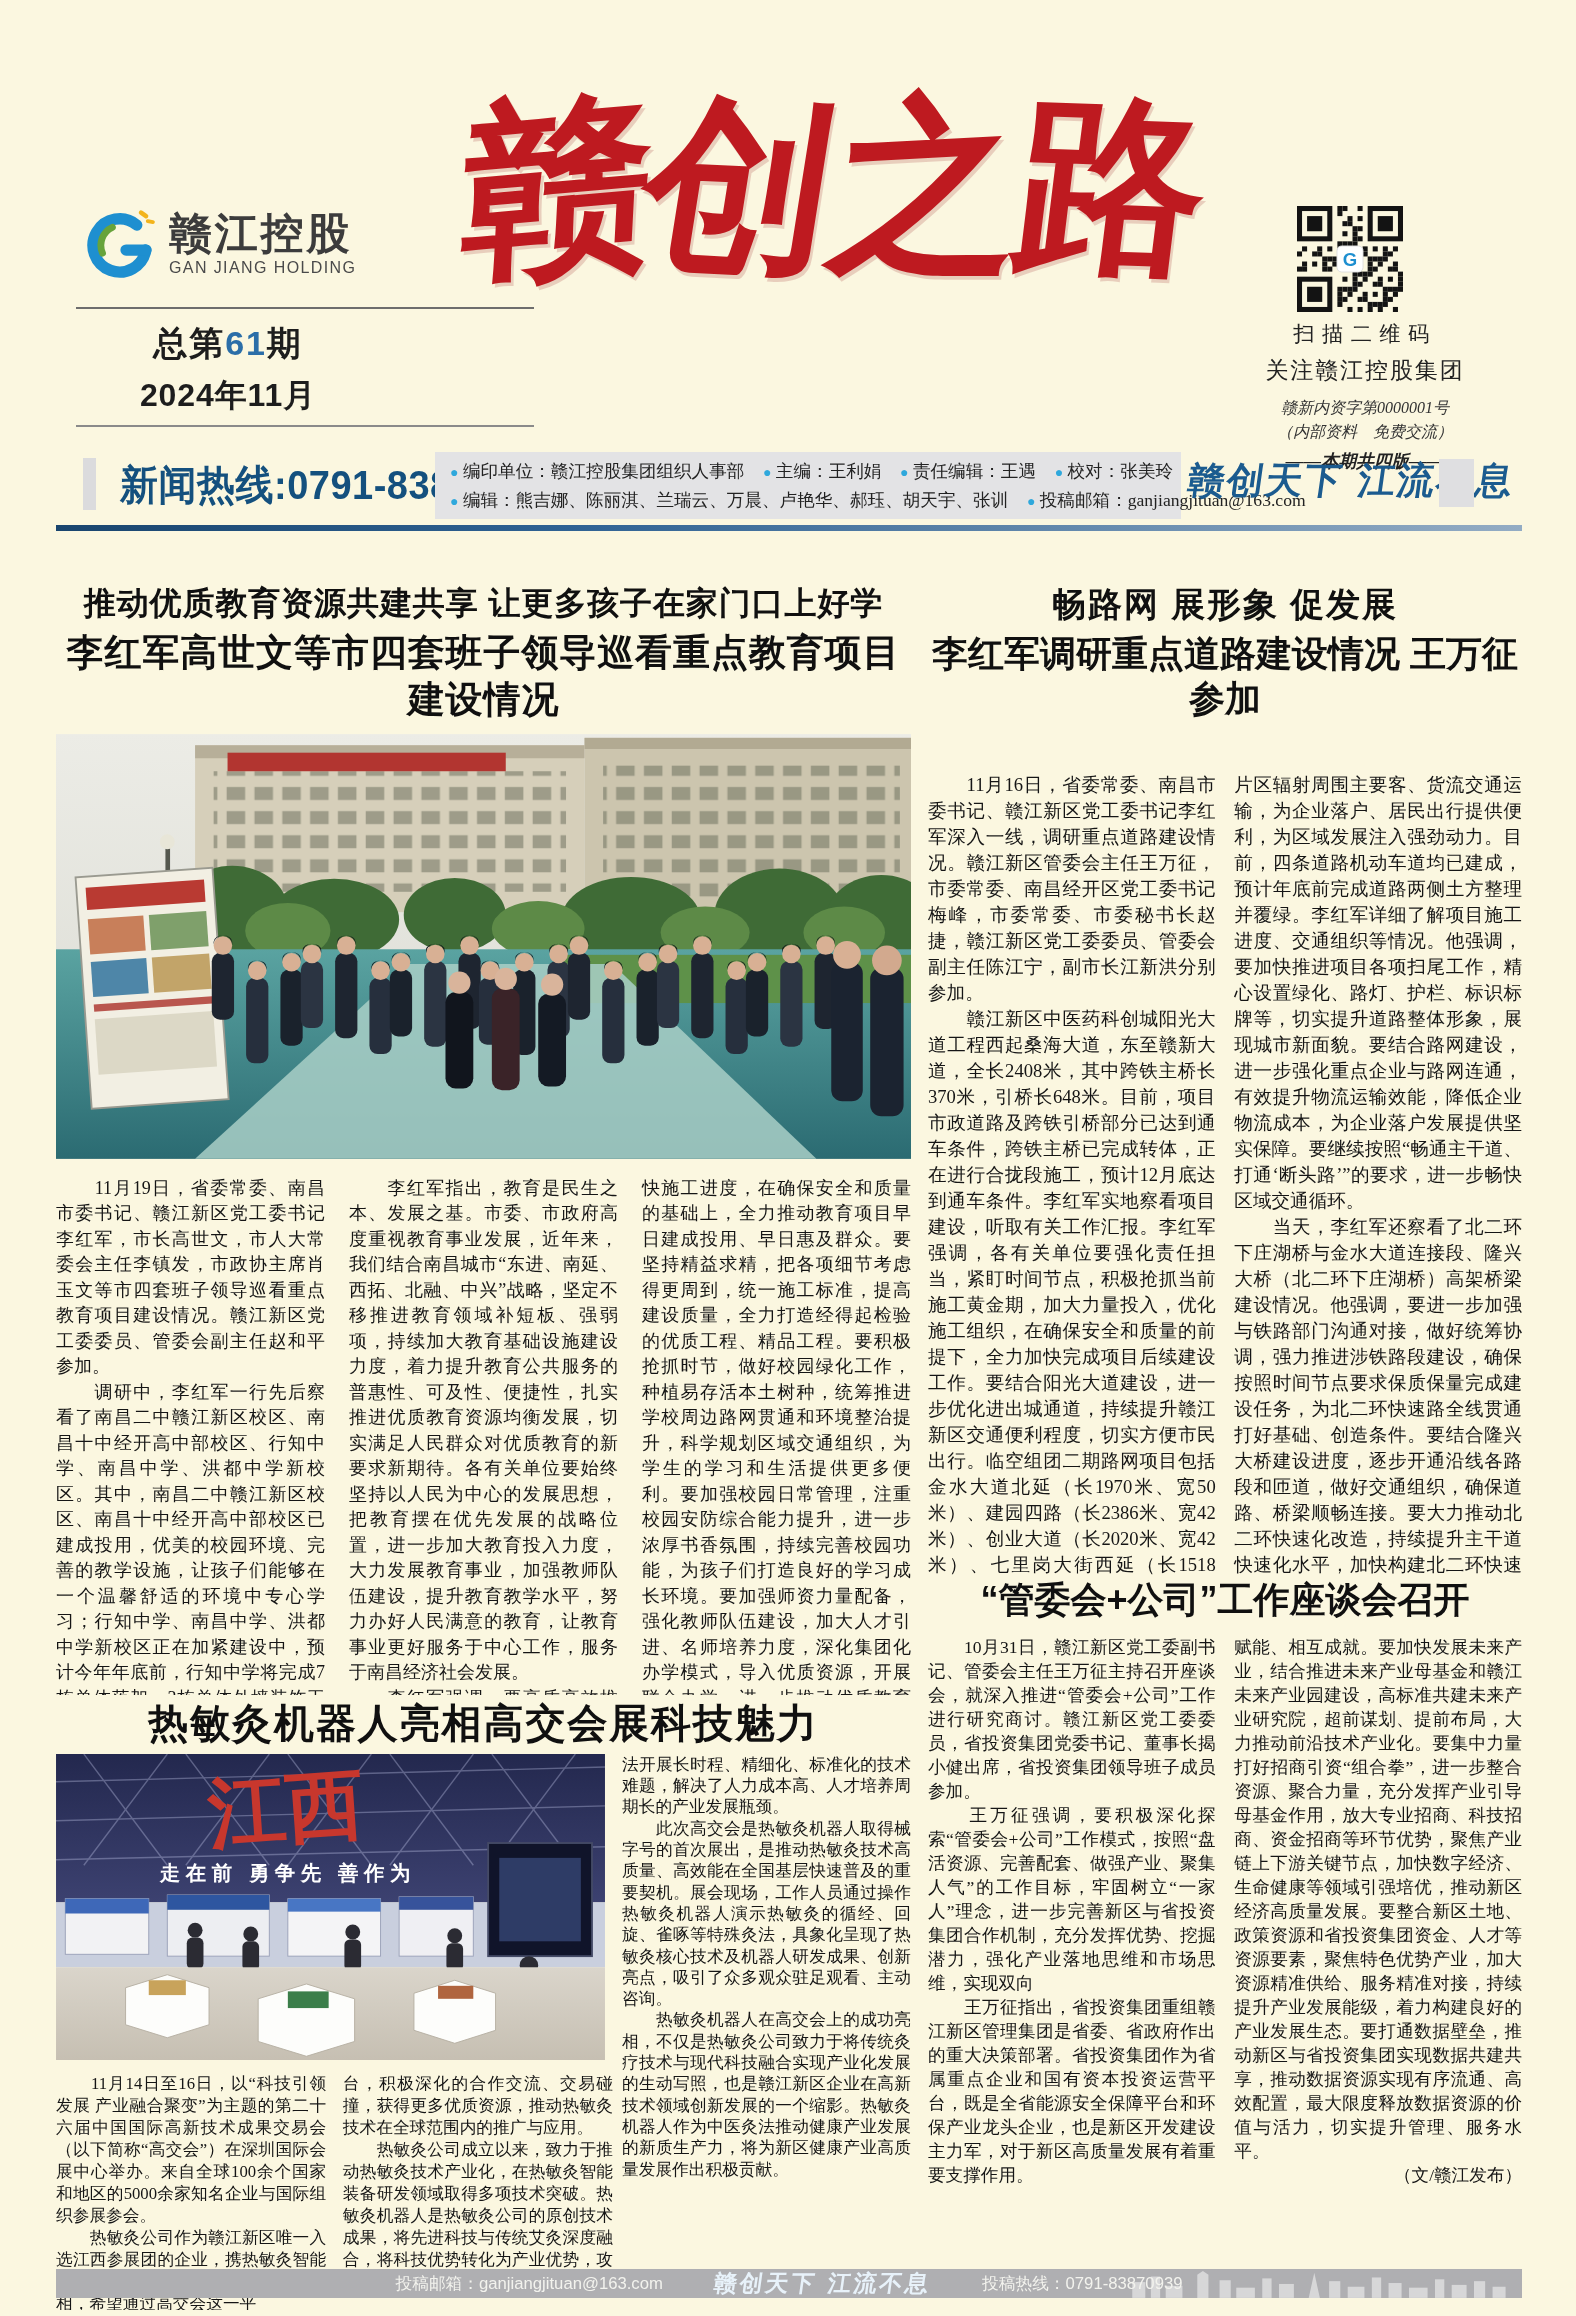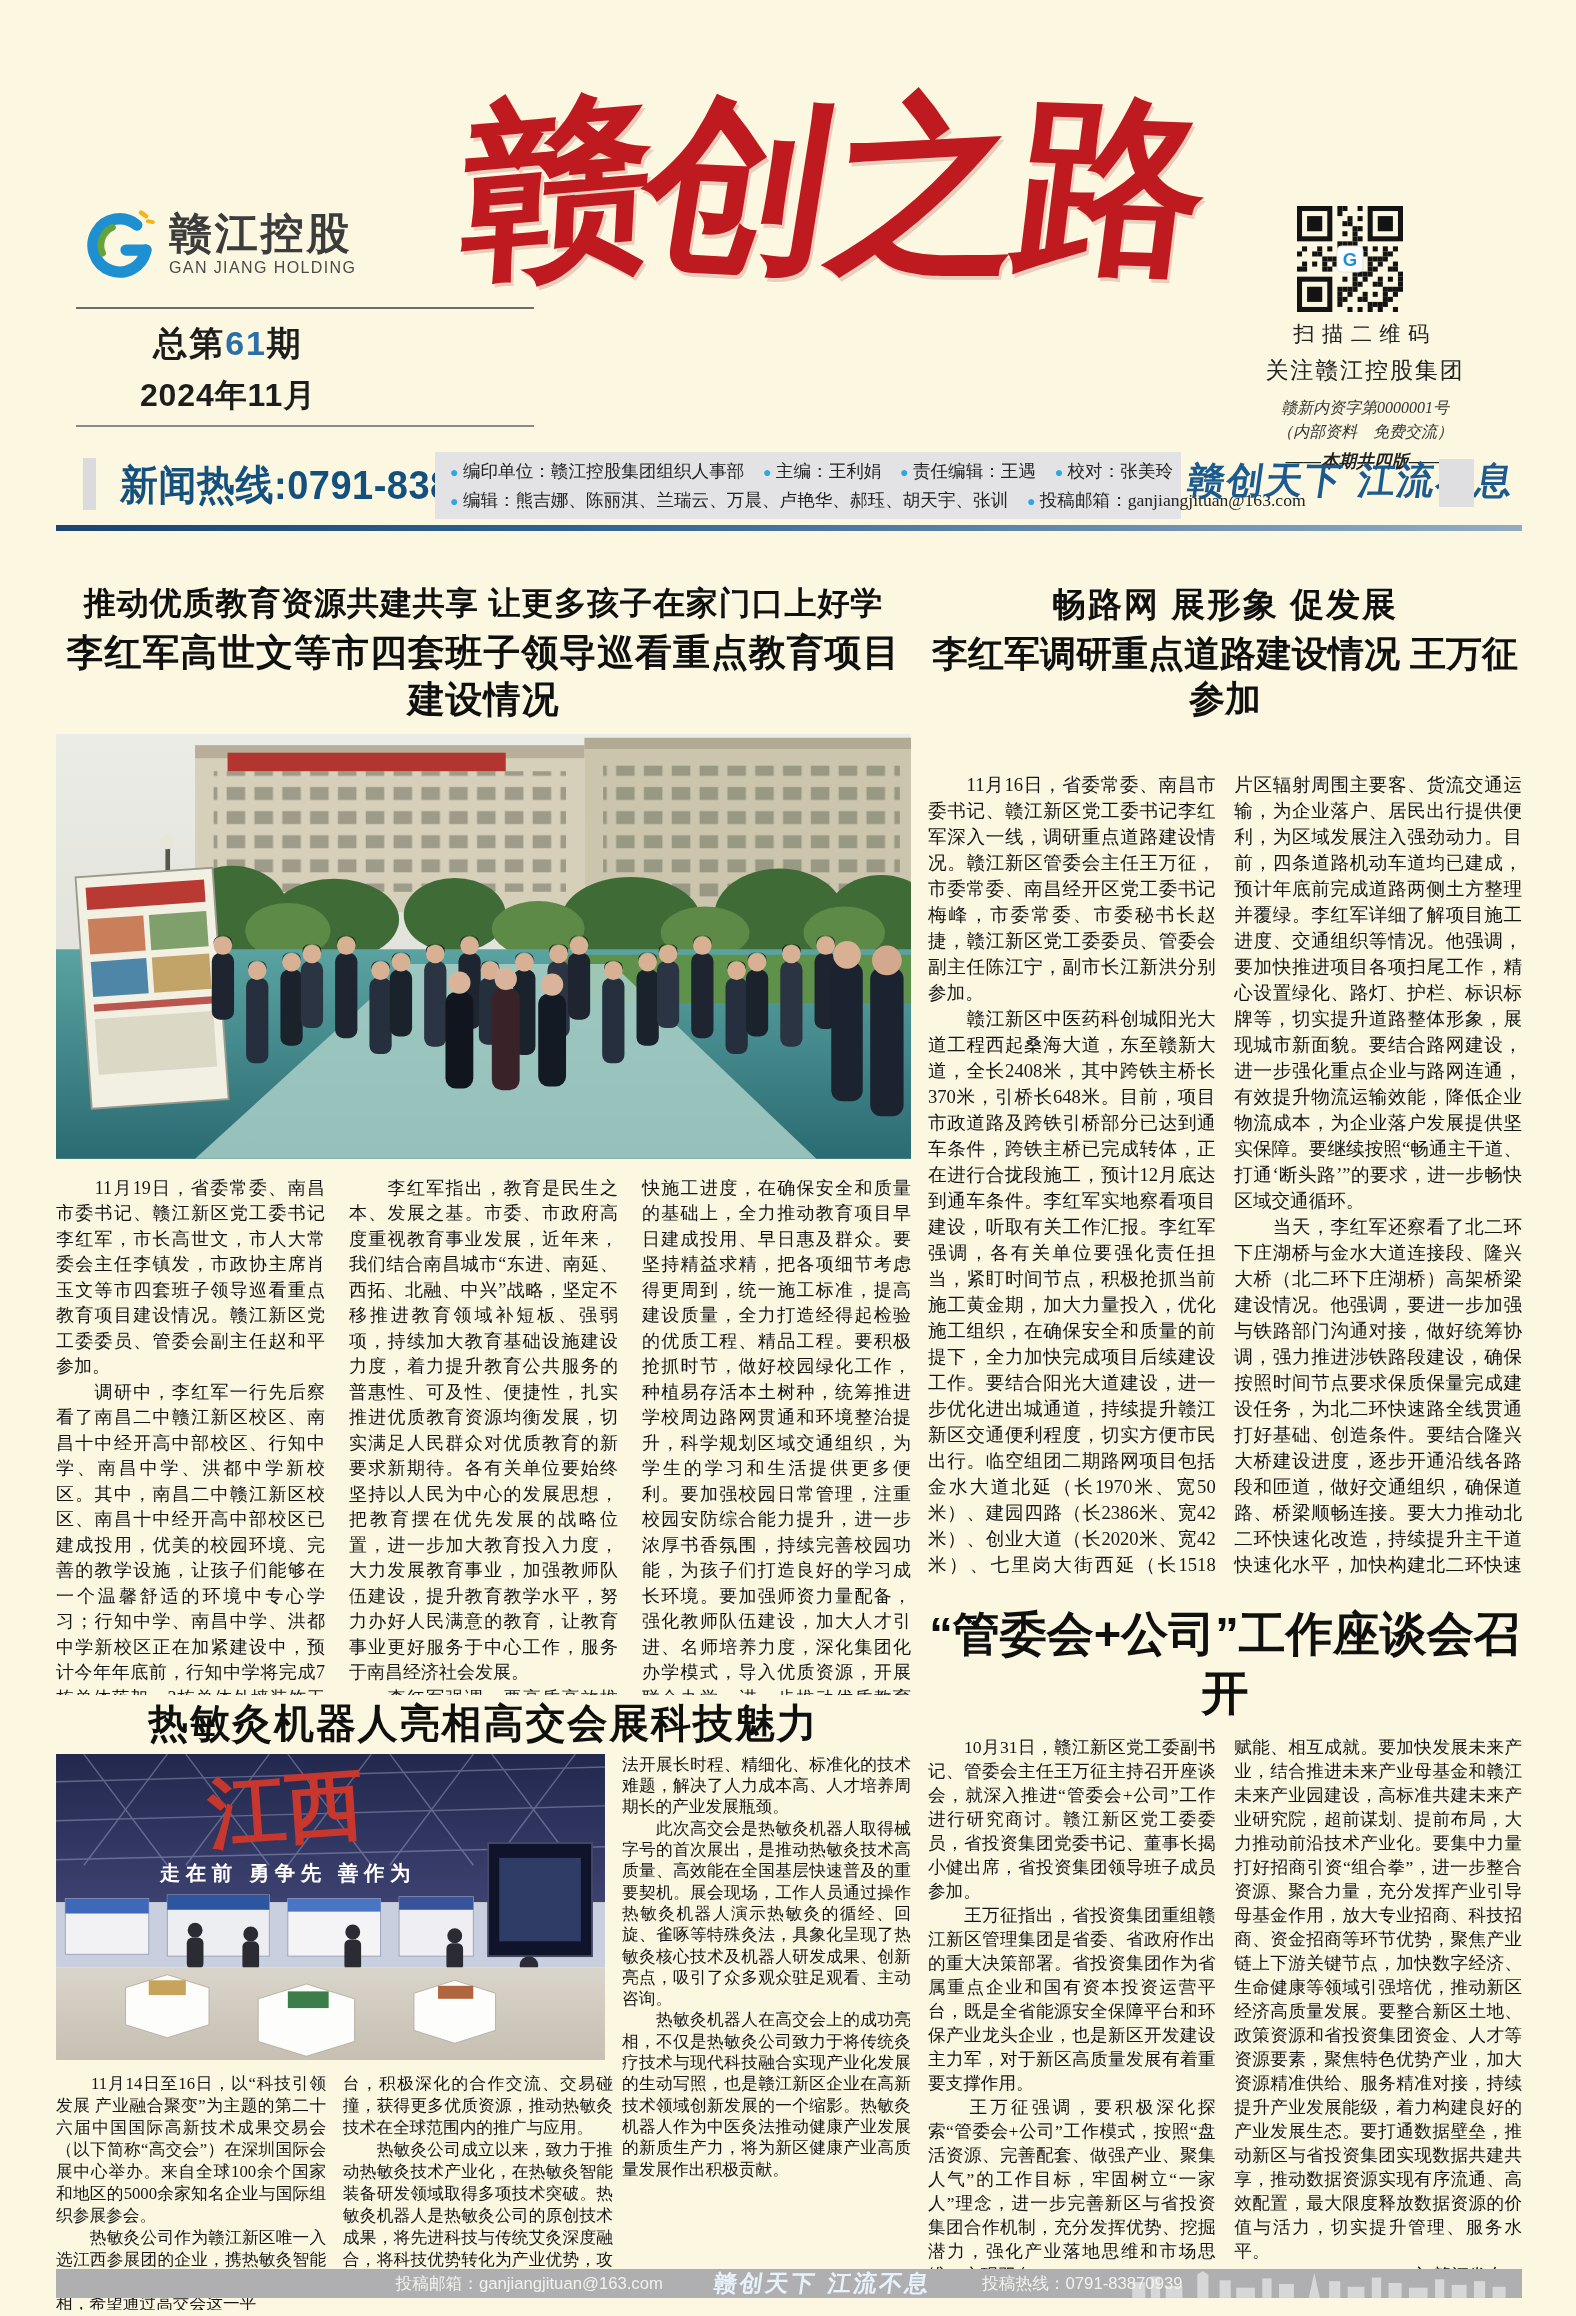--- a/index.html
+++ b/index.html
@@ -49,21 +49,21 @@
              background:linear-gradient(90deg,#19456E 0%,#2F6293 35%,#93ACC4 100%);}
   
   .leftcol{position:absolute;left:56px;top:568px;width:855px;padding-top:15px;}
   .rightcol{position:absolute;left:928px;top:568px;width:594px;padding-top:15px;}
   .hl{font-family:"Liberation Sans",sans-serif;font-weight:bold;text-align:center;color:#101010;line-height:1.25;}
   .edu-h1{font-size:32px;letter-spacing:0.9px;}
   .edu-h2{font-size:37px;margin-top:7.4px;letter-spacing:0.9px;}
   .road-h1{font-size:34px;letter-spacing:1.9px;}
   .road-h2{font-size:36px;margin-top:5.6px;}
   .moxa-h{font-size:40px;margin-top:3.7px;letter-spacing:1.9px;}
-  .meet-h{font-size:47px;margin-top:28px;}
+  .meet-h{font-size:36px;}
   .photo1{margin-top:11px;width:855px;height:425px;display:block;}
   .cols{display:flex;margin-top:16.7px;overflow:hidden;}
   .edu-cols{gap:24px;height:519px;}
   .road-cols{gap:18.6px;height:839px;}
   .meet-cols{gap:18.6px;height:594px;margin-top:13px;}
   .tcol{flex:1;text-align:justify;}
   .tcol p{margin:0;}
   .edu-cols .tcol{font-size:18px;line-height:25.5px;}
   .road-cols .tcol{font-size:18.6px;line-height:26px;margin-top:34px;}
   .meet-cols .tcol{font-size:17.6px;line-height:24px;}
@@ -535,22 +535,22 @@
           </div>
 
       </div>
     </div>
 
     <div class="hl meet-h">“管委会+公司”工作座谈会召开</div>
 
     <div class="cols meet-cols">
       <div class="tcol">
           <p>　　10月31日，赣江新区党工委副书记、管委会主任王万征主持召开座谈会，就深入推进“管委会+公司”工作进行研究商讨。赣江新区党工委委员，省投资集团党委书记、董事长揭小健出席，省投资集团领导班子成员参加。</p>
+          <p>　　王万征强调，要积极深化探索“管委会+公司”工作模式，按照“盘活资源、完善配套、做强产业、聚集人气”的工作目标，牢固树立“一家人”理念，进一步完善新区与省投资集团合作机制，充分发挥优势、挖掘潜力，强化产业落地思维和市场思维，实现双向</p>
           <p>　　王万征指出，省投资集团重组赣江新区管理集团是省委、省政府作出的重大决策部署。省投资集团作为省属重点企业和国有资本投资运营平台，既是全省能源安全保障平台和环保产业龙头企业，也是新区开发建设主力军，对于新区高质量发展有着重要支撑作用。</p>
-          <p>　　王万征强调，要积极深化探索“管委会+公司”工作模式，按照“盘活资源、完善配套、做强产业、聚集人气”的工作目标，牢固树立“一家人”理念，进一步完善新区与省投资集团合作机制，充分发挥优势、挖掘潜力，强化产业落地思维和市场思维，实现双向</p>
         </div>
       <div class="tcol">
         <div>
             <p>赋能、相互成就。要加快发展未来产业，结合推进未来产业母基金和赣江未来产业园建设，高标准共建未来产业研究院，超前谋划、提前布局，大力推动前沿技术产业化。要集中力量打好招商引资“组合拳”，进一步整合资源、聚合力量，充分发挥产业引导母基金作用，放大专业招商、科技招商、资金招商等环节优势，聚焦产业链上下游关键节点，加快数字经济、生命健康等领域引强培优，推动新区经济高质量发展。要整合新区土地、政策资源和省投资集团资金、人才等资源要素，聚焦特色优势产业，加大资源精准供给、服务精准对接，持续提升产业发展能级，着力构建良好的产业发展生态。要打通数据壁垒，推动新区与省投资集团实现数据共建共享，推动数据资源实现有序流通、高效配置，最大限度释放数据资源的价值与活力，切实提升管理、服务水平。</p>
           </div>
         <div class="byline">（文/赣江发布）</div>
       </div>
     </div>
   </div>
 

